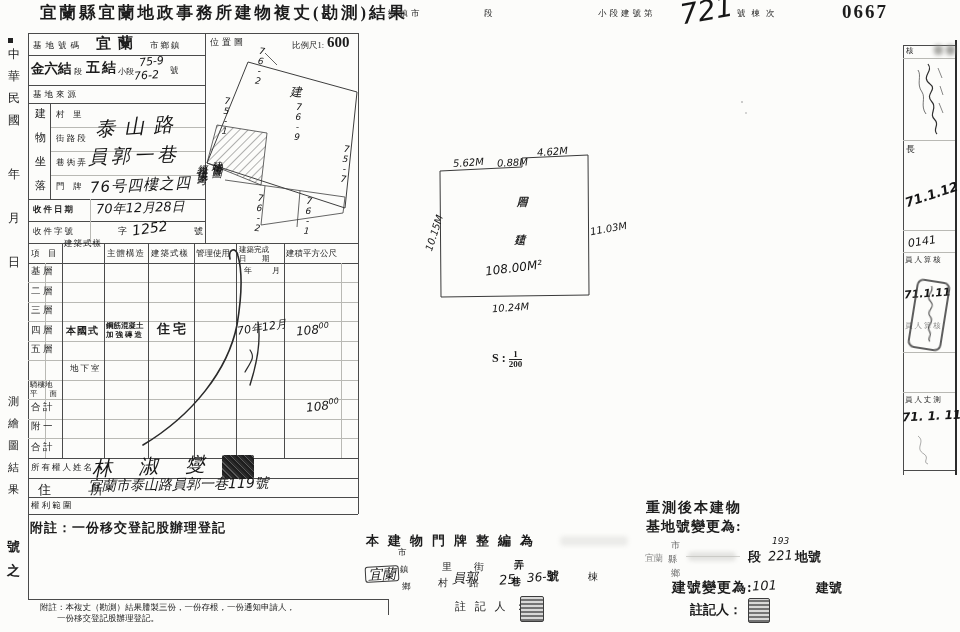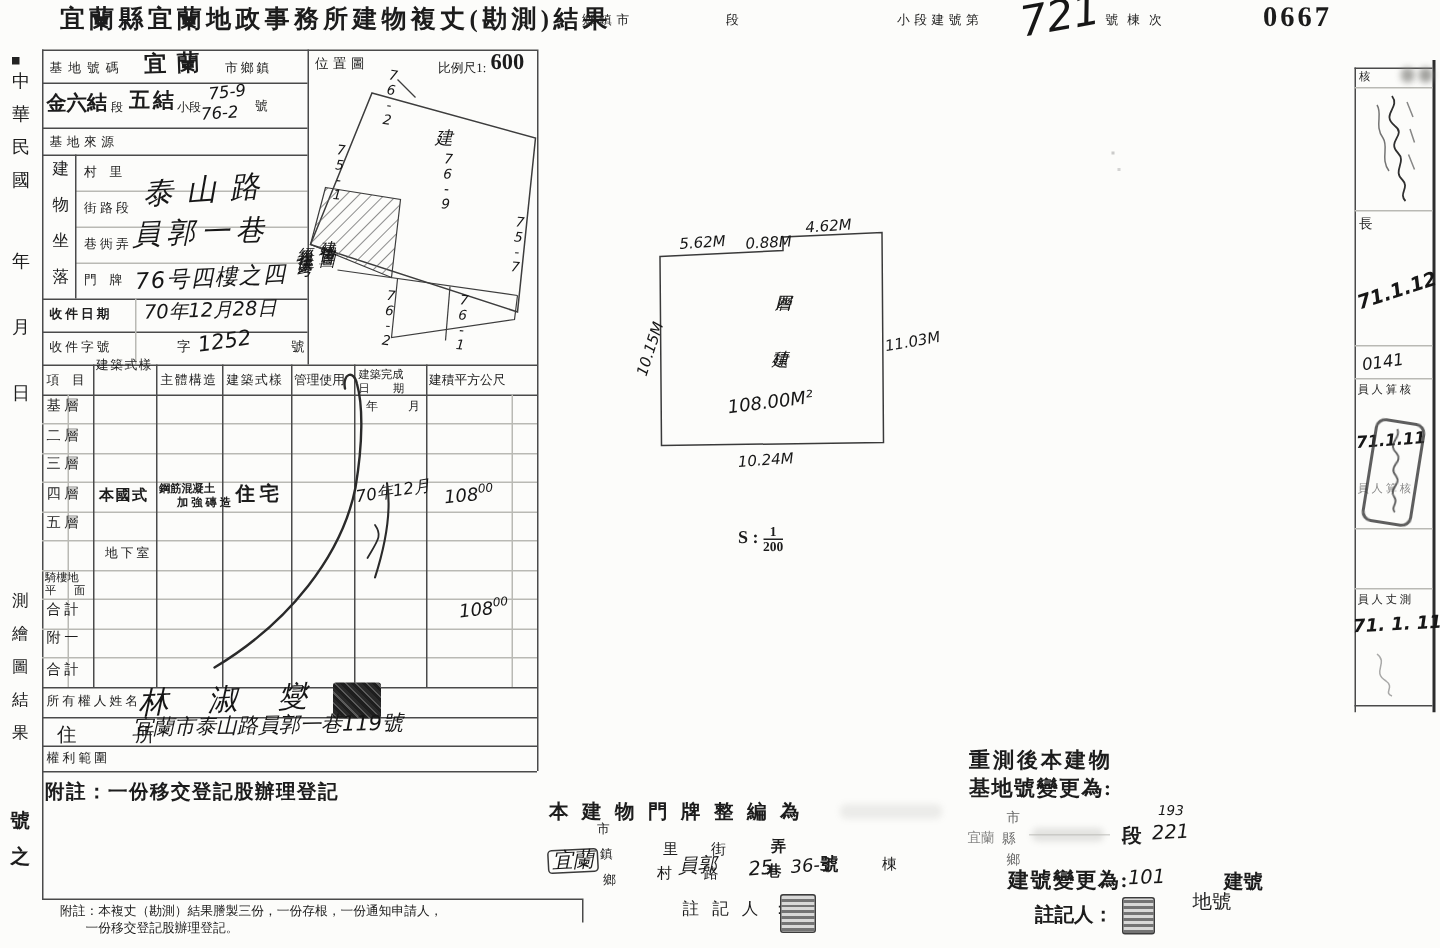--- a/index.html
+++ b/index.html
@@ -167,21 +167,21 @@
   <div class="t print" style="left:31px;top:345px;font-size:9.5px;">五 層</div>
   <div class="t print" style="left:30px;top:364px;font-size:8.5px;letter-spacing:2px;padding-left:40px;">地下室</div>
   <div class="t print" style="left:30px;top:381px;font-size:7.5px;">騎樓地</div>
   <div class="t print" style="left:30px;top:390px;font-size:7.5px;letter-spacing:5px;">平 面</div>
   <div class="t print" style="left:31px;top:403px;font-size:9.5px;">合 計</div>
   <div class="t print" style="left:31px;top:422px;font-size:9.5px;">附 一</div>
   <div class="t print" style="left:31px;top:443px;font-size:9.5px;">合 計</div>
 
   <div class="t print" style="left:66px;top:326px;font-size:10px;font-weight:900;letter-spacing:1px;">本國式</div>
   <div class="t print" style="left:106px;top:322px;font-size:7.5px;font-weight:900;">鋼筋混凝土</div>
-  <div class="t print" style="left:106px;top:331px;font-size:7.5px;font-weight:900;letter-spacing:2px;padding-left:12px;">加強磚造</div>
+  <div class="t print" style="left:106px;top:331px;font-size:7.5px;font-weight:900;letter-spacing:2px;">加強磚造</div>
   <div class="t print" style="left:157px;top:322px;font-size:13px;font-weight:700;letter-spacing:3px;">住宅</div>
   <div class="t hw" style="left:237px;top:322px;font-size:11px;transform:rotate(-9deg);">70年12月</div>
   <div class="t hw" style="left:296px;top:323px;font-size:12px;transform:rotate(-5deg);">
     <span>108</span><sup class="dec">00</sup>
   </div>
   <div class="t hw" style="left:306px;top:399px;font-size:12px;transform:rotate(-6deg);">
     <span>108</span><sup class="dec">00</sup>
   </div>
 
   <svg style="position:absolute;left:28px;top:240px;" width="330" height="220" viewBox="0 0 330 220">
@@ -250,21 +250,21 @@
   <div class="t print" style="left:646px;top:520px;font-size:14px;font-weight:600;letter-spacing:1px;">基地號變更為:</div>
   <div class="t print" style="left:645px;top:554px;font-size:9px;opacity:.55;">宜蘭</div>
   <div class="t print" style="left:671px;top:541px;font-size:9px;opacity:.7;">市</div>
   <div class="t print" style="left:668px;top:555px;font-size:9px;opacity:.7;">縣</div>
   <div class="t print" style="left:671px;top:569px;font-size:9px;opacity:.7;">鄉</div>
   <div class="smudge" style="left:688px;top:552px;width:48px;height:9px;opacity:.22;"></div>
   <div class="hl lt" style="left:686px;top:556px;width:54px;opacity:.6;"></div>
   <div class="t print" style="left:748px;top:550px;font-size:13px;font-weight:600;">段</div>
   <div class="t hw" style="left:772px;top:537px;font-size:9px;">193</div>
   <div class="t hw" style="left:768px;top:549px;font-size:13px;transform:rotate(-3deg);">221</div>
-  <div class="t print" style="left:795px;top:550px;font-size:13px;font-weight:400;margin-top:44px;">地號</div>
+  <div class="t print" style="left:795px;top:550px;font-size:13px;font-weight:700;">地號</div>
   <div class="t print" style="left:672px;top:581px;font-size:14px;font-weight:600;letter-spacing:1px;">建號變更為:</div>
   <div class="t hw" style="left:752px;top:579px;font-size:13px;transform:rotate(-2deg);">101</div>
   <div class="t print" style="left:816px;top:581px;font-size:13px;font-weight:600;">建號</div>
   <div class="t print" style="left:690px;top:603px;font-size:13px;font-weight:600;">註記人：</div>
   <div class="seal-lite" style="left:748px;top:598px;width:20px;height:23px;"></div>
 
   <div style="position:absolute;left:900px;top:40px;width:60px;height:435px;overflow:hidden;">
     <div class="vl" style="left:3px;top:5px;height:430px;"></div>
     <div class="vl" style="left:55px;top:0px;height:435px;width:2px;background:#2b2b2b;"></div>
     <div class="hl" style="left:3px;top:5px;width:52px;"></div>

